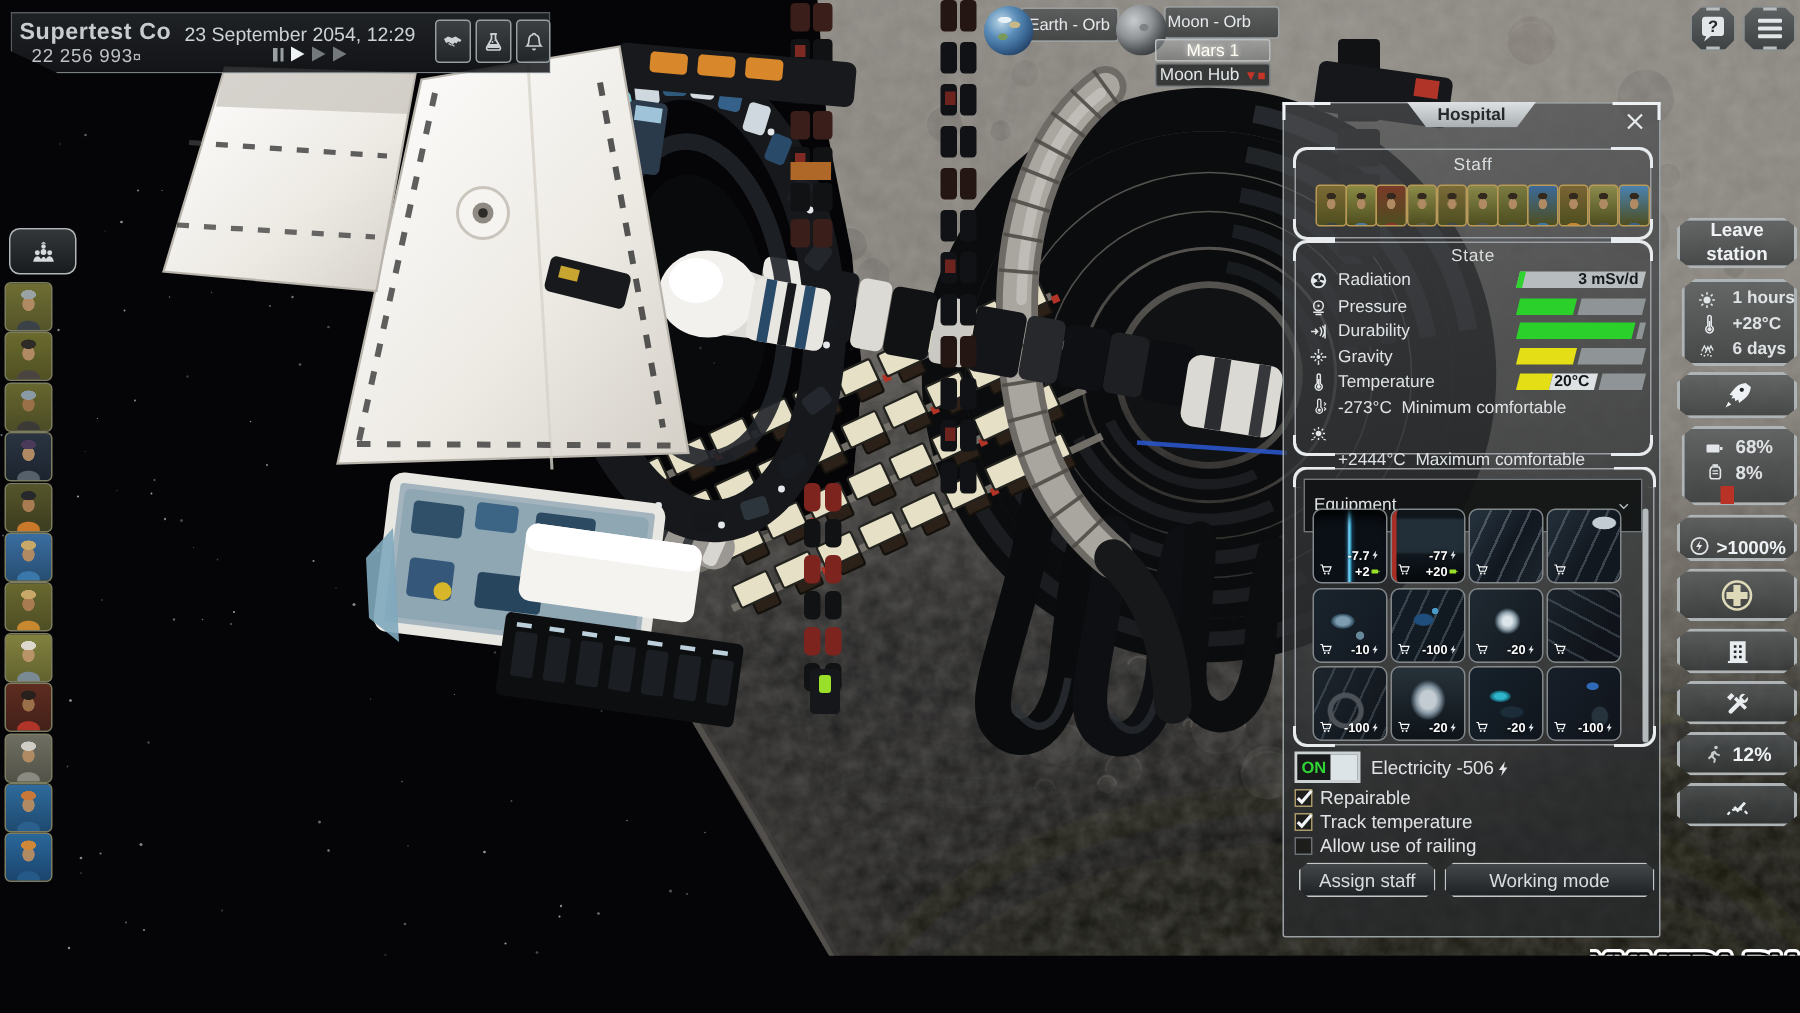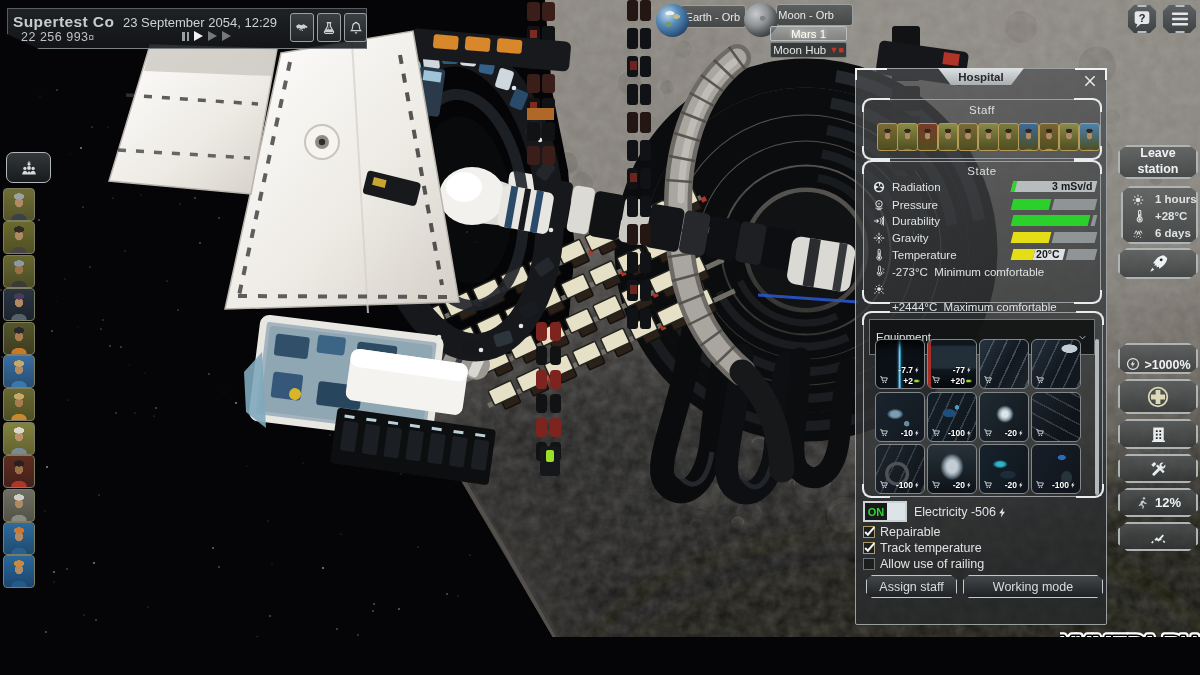--- a/index.html
+++ b/index.html
@@ -701,20 +701,38 @@
     </div>
 <div class="pn sbx" style="left:1118px;top:248px;width:80px;height:31px;display:flex;align-items:center;justify-content:center">
       <div style="transform:rotate(0deg)">
         <svg width="23" height="23" viewBox="0 0 24 24" style="display:block">
           <path d="M17.5 3.5c-3.5.3-6.5 2-8.6 4.8l-2.6 3.4 2.4.6-1.2 2 2.3-.4.5 2.3 2-1.2.6 2.4 3.4-2.6c2.8-2.1 4.5-5.1 4.8-8.6z" fill="#eef2f4"></path>
           <circle cx="14.8" cy="8.2" r="1.5" fill="#20262a"></circle>
           <path d="M5.5 16.5l-2 4 4-2" fill="#eef2f4"></path>
         </svg>
       </div>
     </div>
+<div class="pn sbx" style="left:1121px;top:284px;width:77px;height:53px">
+      <div style="position:absolute;left:12px;top:5px">
+        <svg width="16" height="16" viewBox="0 0 24 24" style="display:block">
+          <rect x="4" y="8" width="13" height="8" rx="1" fill="#e2e6e8"></rect>
+          <rect x="17.5" y="10.5" width="2.5" height="3" fill="#e2e6e8"></rect>
+        </svg>
+      </div>
+      <div class="txt" style="left:34px;top:5px;font-size:12.5px;font-weight:bold">68%</div>
+      <div style="position:absolute;left:13px;top:21px">
+        <svg width="15" height="15" viewBox="0 0 24 24" style="display:block">
+          <path d="M9 4h6v2.5H9z" fill="#e2e6e8"></path>
+          <path d="M8 7h8l1.5 3v7a2.5 2.5 0 0 1-2.5 2.5H9A2.5 2.5 0 0 1 6.5 17v-7z" fill="none" stroke="#e2e6e8" stroke-width="1.7"></path>
+          <path d="M9 11h6M9 14h6" stroke="#e2e6e8" stroke-width="1.4"></path>
+        </svg>
+      </div>
+      <div class="txt" style="left:34px;top:22px;font-size:12.5px;font-weight:bold">8%</div>
+      <div style="position:absolute;left:24px;top:38px;width:9px;height:12px;background:#b83226"></div>
+    </div>
 <div class="pn sbx" style="left:1118px;top:343px;width:80px;height:31px;display:flex;align-items:flex-end;justify-content:center;gap:3px">
       <svg width="16" height="16" viewBox="0 0 24 24" style="display:block">
         <circle cx="12" cy="12" r="8.2" fill="none" stroke="#e2e6e8" stroke-width="1.8"></circle>
         <path d="M13 6.5l-4.5 6.5h3l-1.5 4.5 4.8-6.5h-3z" fill="#e2e6e8"></path>
       </svg>
       <span style="font-size:12.5px;font-weight:bold">&gt;1000%</span>
     </div>
 <div class="pn sbx" style="left:1118px;top:379px;width:80px;height:35px;display:flex;align-items:center;justify-content:center">
       <svg width="26" height="26" viewBox="0 0 24 24" style="display:block">
         <circle cx="12" cy="12" r="8.6" fill="none" stroke="#ded9b8" stroke-width="1.6"></circle>

